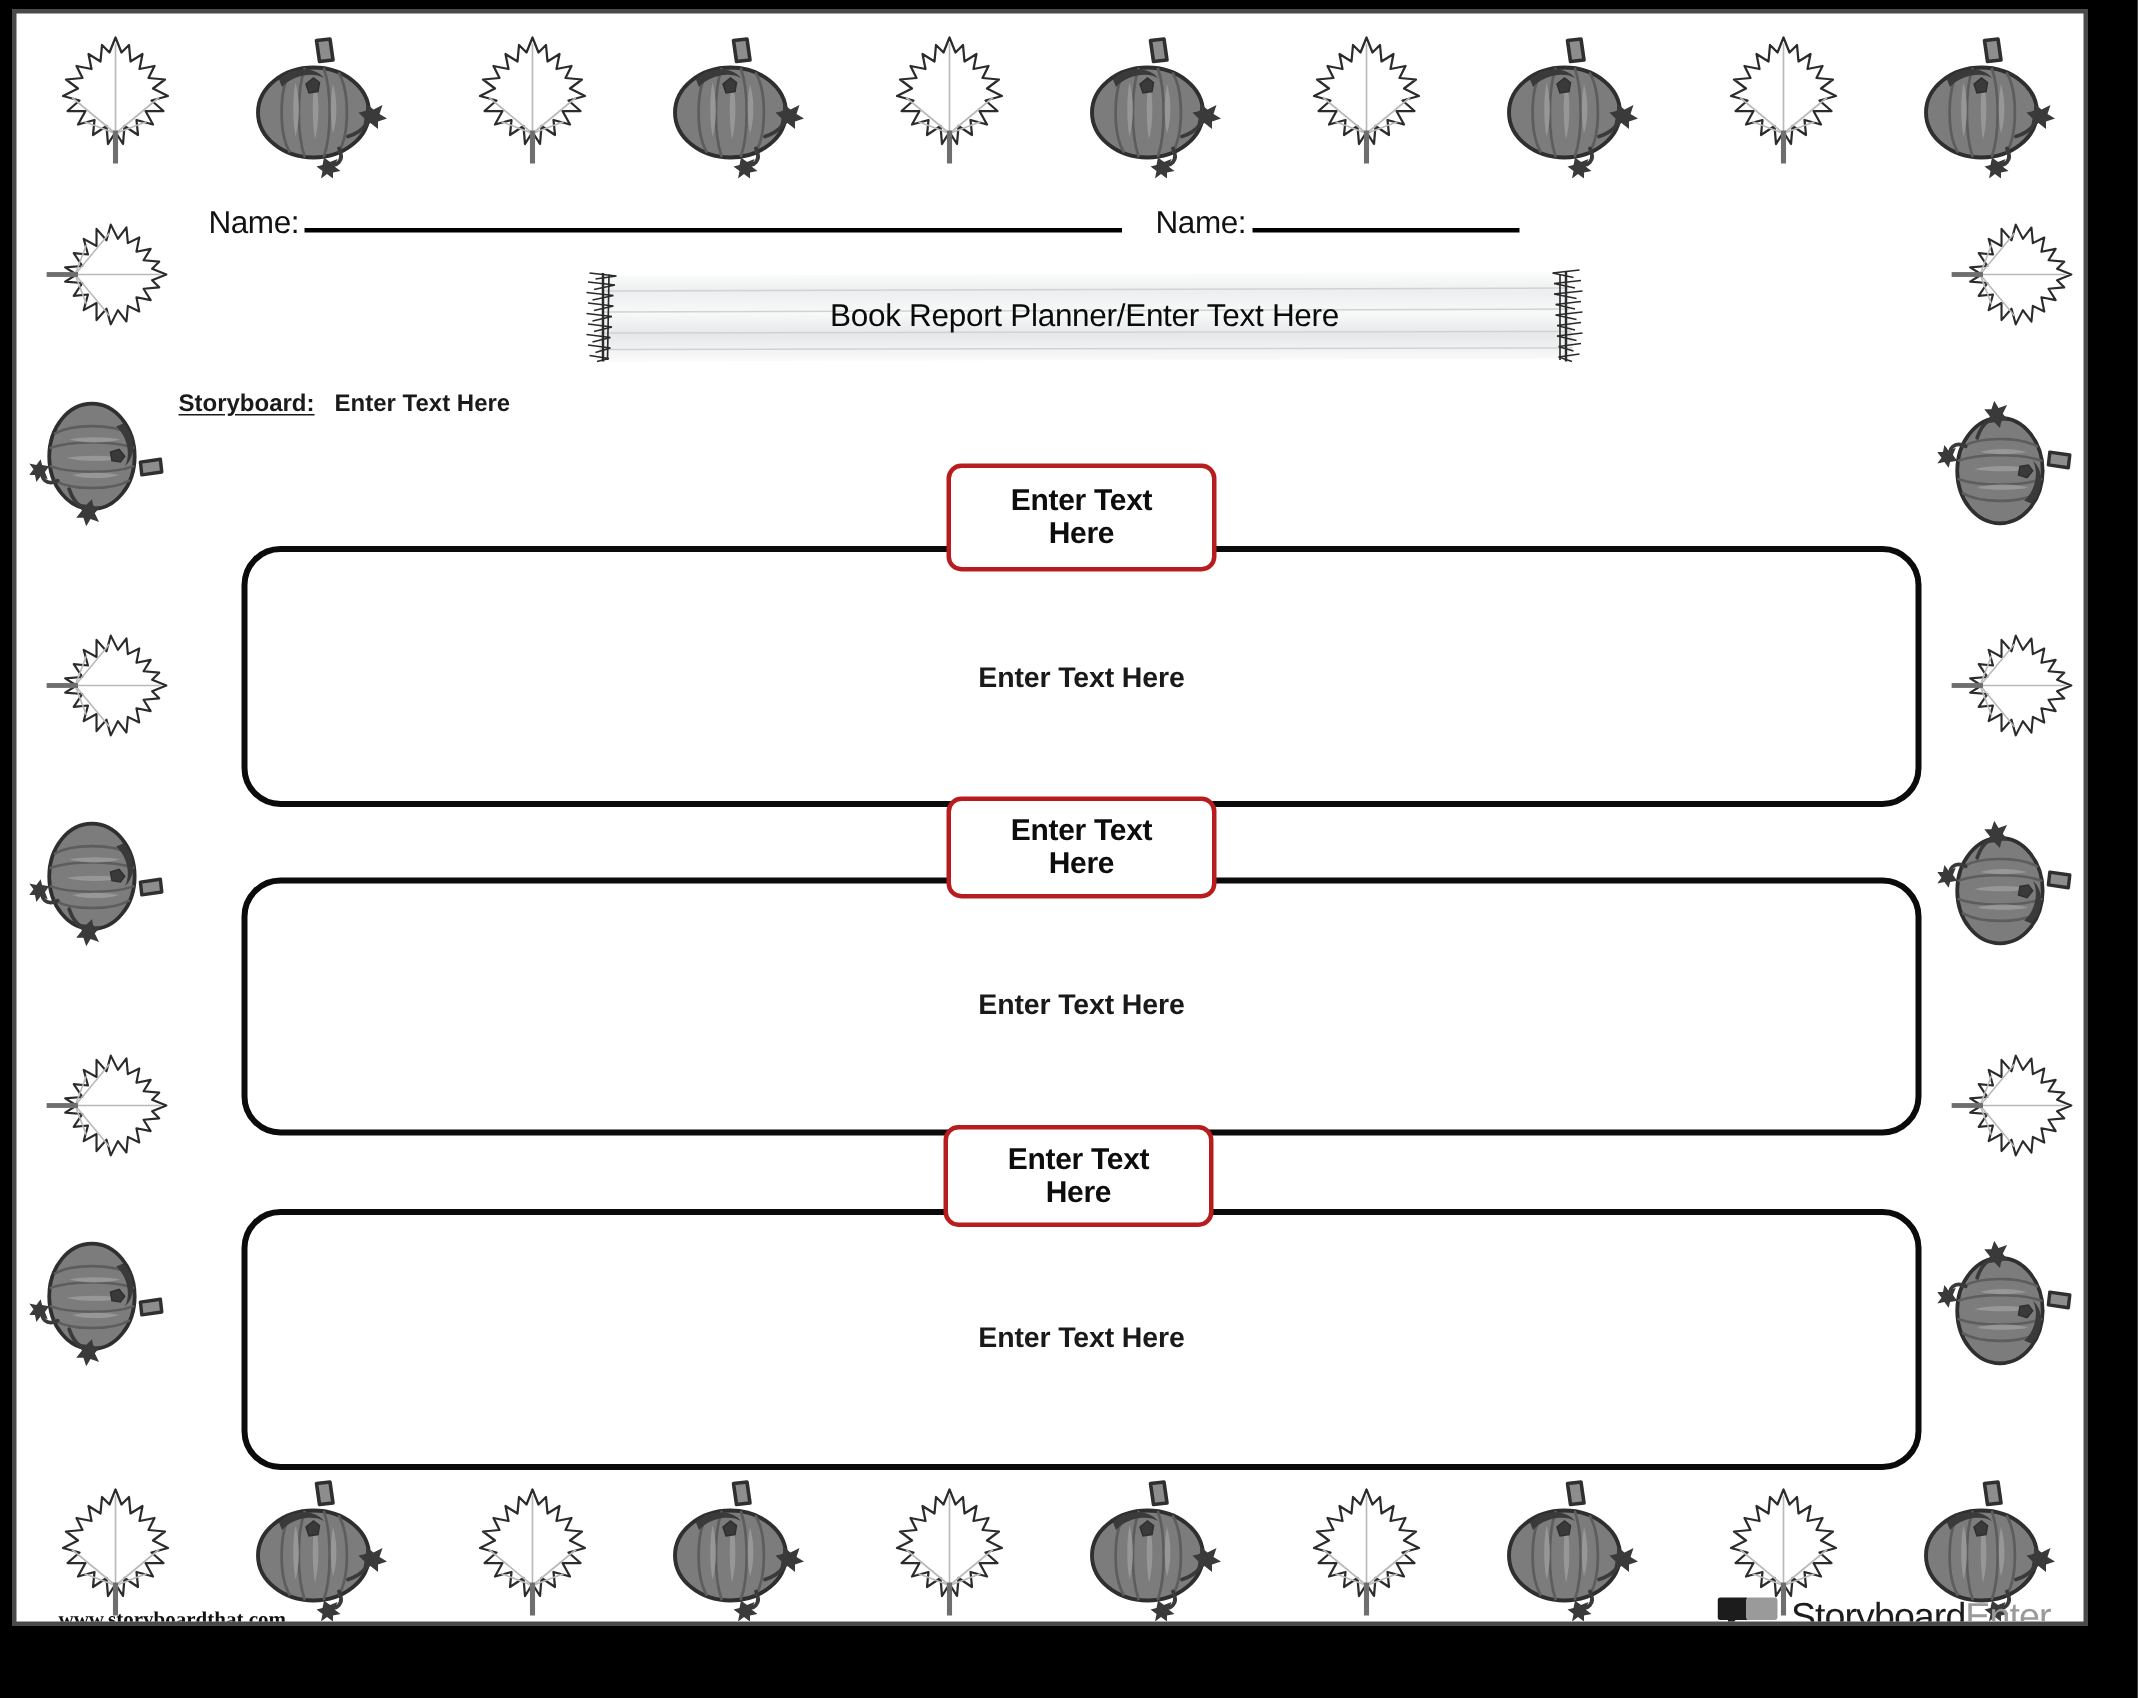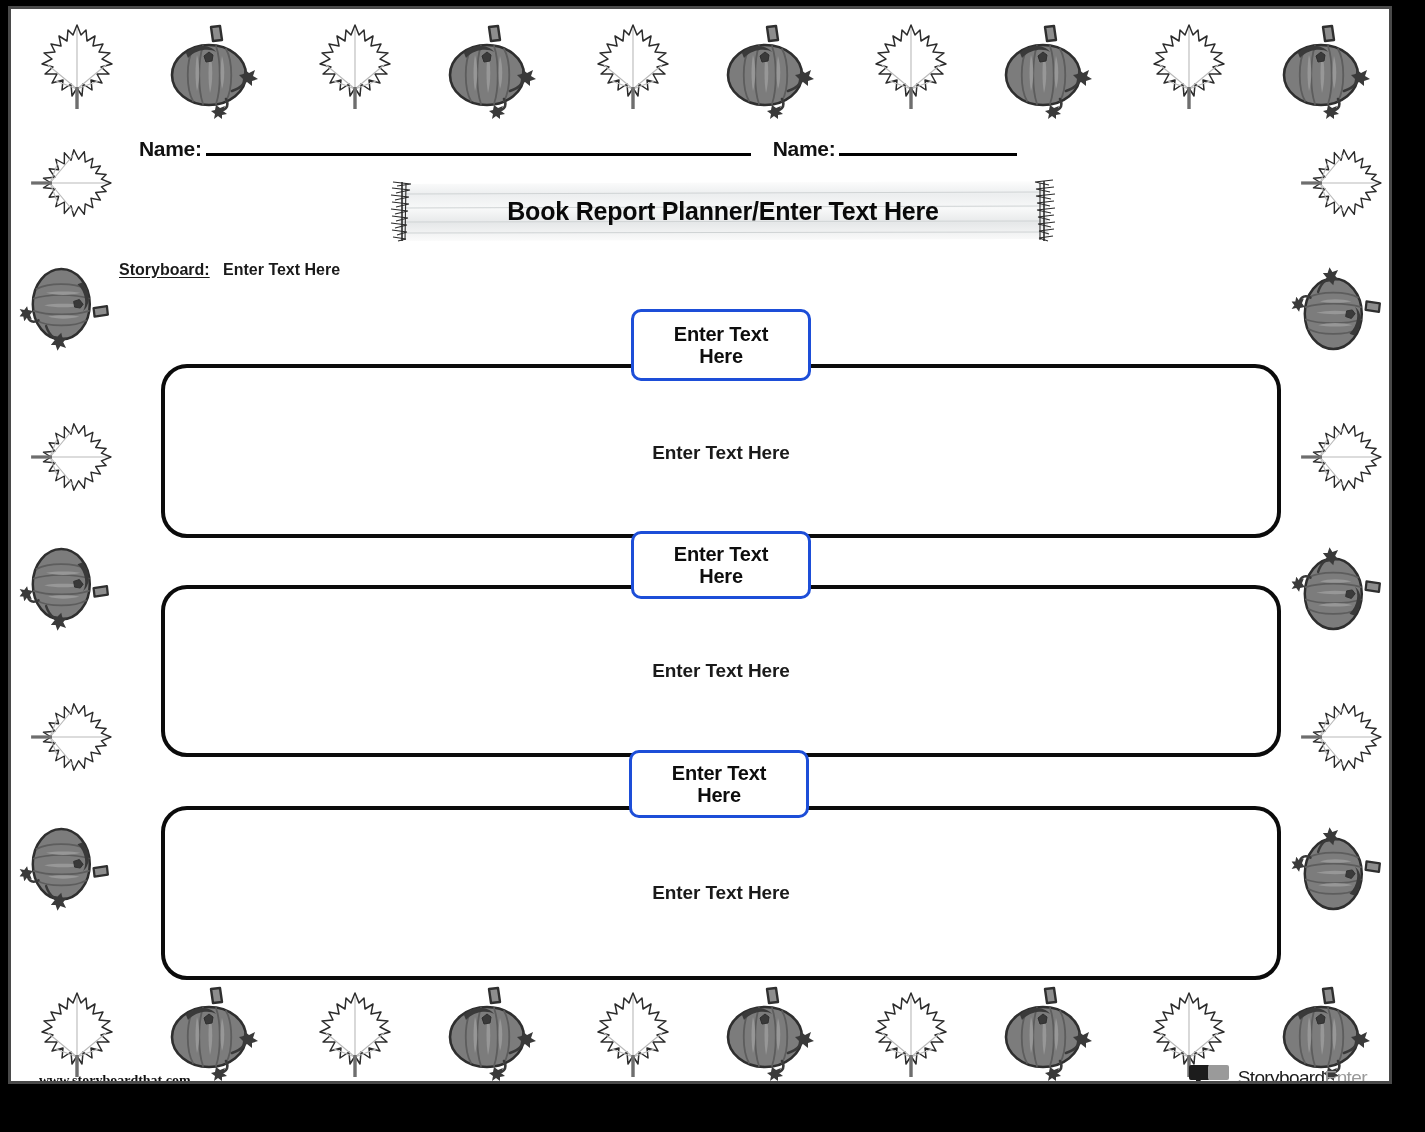--- a/index.html
+++ b/index.html
@@ -37,21 +37,21 @@
   
   #namedate {
     position: absolute;
     left: 128px;
     top: 128px;
     width: 905px;
     height: 30px;
     display: flex;
     align-items: baseline;
     font-size: 21px;
-    font-weight: bold;
+    font-weight: normal;
     color: #111;
   }
   #namedate .lbl { white-space: nowrap; letter-spacing: -0.3px; }
   #namedate .rule {
     flex: 0 0 auto;
     border-bottom: 3px solid #000;
     height: 1px;
     margin: 0 0 3px 4px;
   }
   #rule-name { width: 545px; }
@@ -66,22 +66,22 @@
     width: 668px;
     height: 68px;
   }
   #banner-title {
     position: absolute;
     left: 0; top: 0;
     width: 100%; height: 100%;
     display: flex;
     align-items: center;
     justify-content: center;
-    font-size: 25px;
-    font-weight: bold;
+    font-size: 21px;
+    font-weight: normal;
     color: #0a0a0a;
     letter-spacing: -0.2px;
     z-index: 3;
   }
 
   
   #directions {
     position: absolute;
     left: 108px;
     top: 252px;
@@ -111,21 +111,21 @@
   }
   .sec-body-text {
     font-size: 19px;
     font-weight: bold;
     color: #1a1a1a;
     letter-spacing: -0.1px;
   }
   .sec-label {
     position: absolute;
     box-sizing: border-box;
-    border: 3px solid #1d4ed8;
+    border: 3px solid #b91c1c;
     border-radius: 10px;
     background: #fff;
     display: flex;
     flex-direction: column;
     align-items: center;
     justify-content: center;
     line-height: 1.12;
     font-size: 20px;
     font-weight: bold;
     color: #0d0d0d;
@@ -164,21 +164,21 @@
     position: absolute;
     right: 22px;
     top: 1052px;
     height: 34px;
     display: flex;
     align-items: center;
     z-index: 10;
   }
   #logo .bubbles { margin-right: 7px; }
   #logo .wordmark {
-    font-size: 19px;
+    font-size: 25px;
     letter-spacing: -0.6px;
   }
   #logo .wm-dark { color: #1c1c1c; }
   #logo .wm-light { color: #9a9a9a; }
 </style>
 </head>
 <body>
 
 <div id="page">
 

